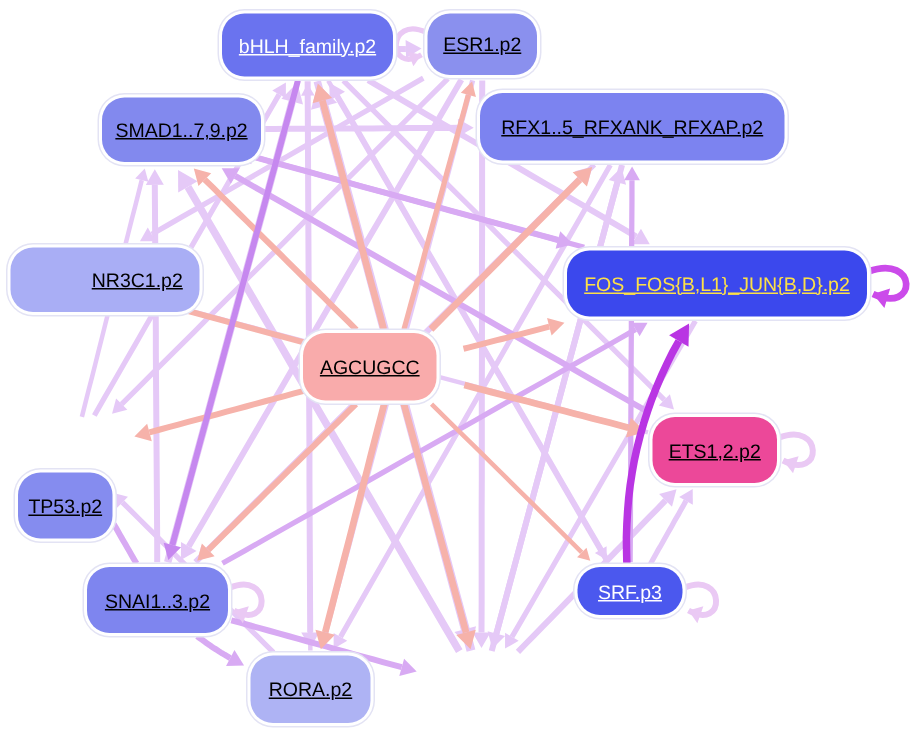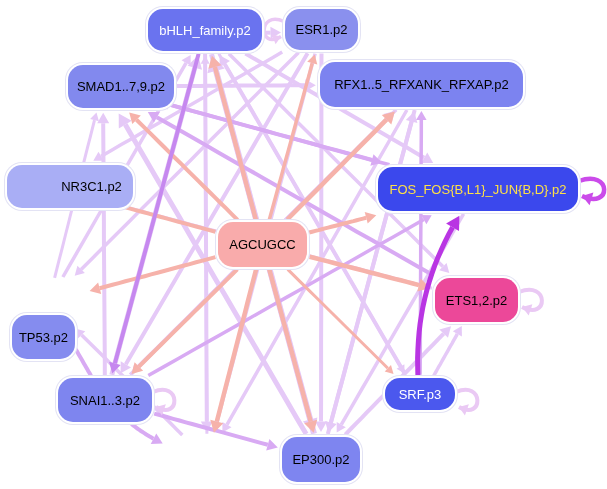--- a/index.html
+++ b/index.html
@@ -6,20 +6,21 @@
   #stage{
     position:relative;width:607px;height:489px;background:#ffffff;
     overflow:hidden;font-family:"Liberation Sans",sans-serif;
   }
   #edge-layer{position:absolute;left:0;top:0;}
   .node{
     position:absolute;display:flex;align-items:center;justify-content:center;
     border-radius:15px;font-size:13px;white-space:nowrap;
     box-shadow:0 0 0 2px #ffffff,0 0 0 3px #e3e3f4;
     cursor:pointer;
+    text-decoration:underline;
   }
   .node span{pointer-events:none;}
 </style>
 </head>
 <body>
 
 <div id="stage">
   <svg id="edge-layer" width="607" height="489">
       <path d="M111.8 374.8 L116.4 357.8 L121.0 340.7 L125.6 323.7 L130.2 306.6 L134.9 289.5 L139.5 272.5 L144.1 255.4 L148.7 238.3 L153.3 221.3 L157.9 204.2 L162.5 187.1 L167.1 170.1 L171.8 153.0 L176.4 136.0 L181.0 118.9 L185.6 101.8 L190.2 84.8 L194.8 67.7 " stroke="#e5c9f7" stroke-width="5" fill="none"></path>
       <polygon points="198.2,55.2 202.0,69.7 187.6,65.8" fill="#e5c9f7"></polygon>
@@ -148,31 +149,31 @@
     </div>
     <div class="node" style="left: 320px; top: 62px; width: 203px; height: 45px; background: rgb(124, 131, 240); color: rgb(0, 0, 0);">
       <span>RFX1..5_RFXANK_RFXAP.p2</span>
     </div>
     <div class="node" style="left: 7px; top: 165px; width: 83px; height: 43px; background: rgb(169, 174, 245); color: rgb(0, 0, 0); padding-left: 43px;">
       <span>NR3C1.p2</span>
     </div>
     <div class="node" style="left: 378px; top: 167px; width: 200px; height: 44px; background: rgb(59, 72, 237); color: #fde047;">
       <span>FOS_FOS{B,L1}_JUN{B,D}.p2</span>
     </div>
-    <div class="node" style="left: 218px; top: 222px; width: 89px; height: 45px; background: rgb(249, 171, 171); color: rgb(0, 0, 0);">
+    <div class="node" style="left: 202px; top: 222px; width: 89px; height: 45px; background: rgb(249, 171, 171); color: rgb(0, 0, 0);">
       <span>AGCUGCC</span>
     </div>
     <div class="node" style="left: 12px; top: 280px; width: 63px; height: 44px; background: rgb(133, 140, 239); color: rgb(0, 0, 0); margin-top: 35px;">
       <span>TP53.p2</span>
     </div>
     <div class="node" style="left: 435px; top: 278px; width: 83px; height: 44px; background: #ec4899; color: rgb(0, 0, 0);">
       <span>ETS1,2.p2</span>
     </div>
     <div class="node" style="left: 58px; top: 378px; width: 94px; height: 44px; background: rgb(126, 133, 239); color: rgb(0, 0, 0);">
       <span>SNAI1..3.p2</span>
     </div>
     <div class="node" style="left: 385px; top: 378px; width: 70px; height: 32px; background: rgb(75, 88, 238); color: rgb(255, 255, 255);">
       <span>SRF.p3</span>
     </div>
-    <div class="node" style="left: 282px; top: 437px; width: 78px; height: 45px; background: rgb(126, 133, 240); color: rgb(0, 0, 0);">
-      <span>EP300.p2</span>
+    <div class="node" style="left: 167px; top: 437px; width: 80px; height: 45px; background: rgb(174, 179, 244); color: rgb(0, 0, 0);">
+      <span>RORA.p2</span>
     </div>
   </div>
 
 </body></html>

